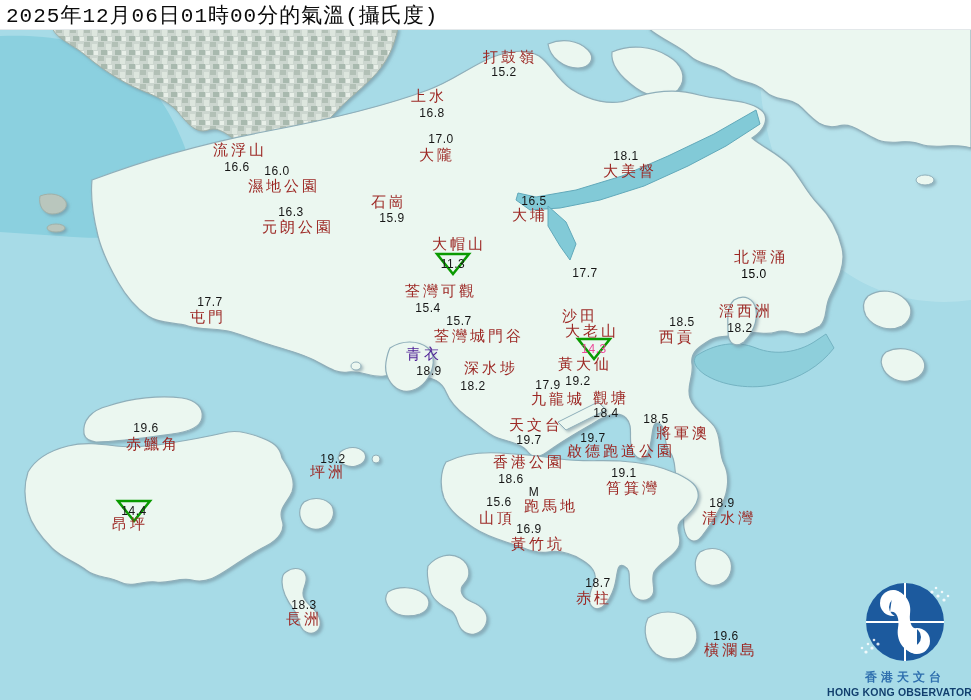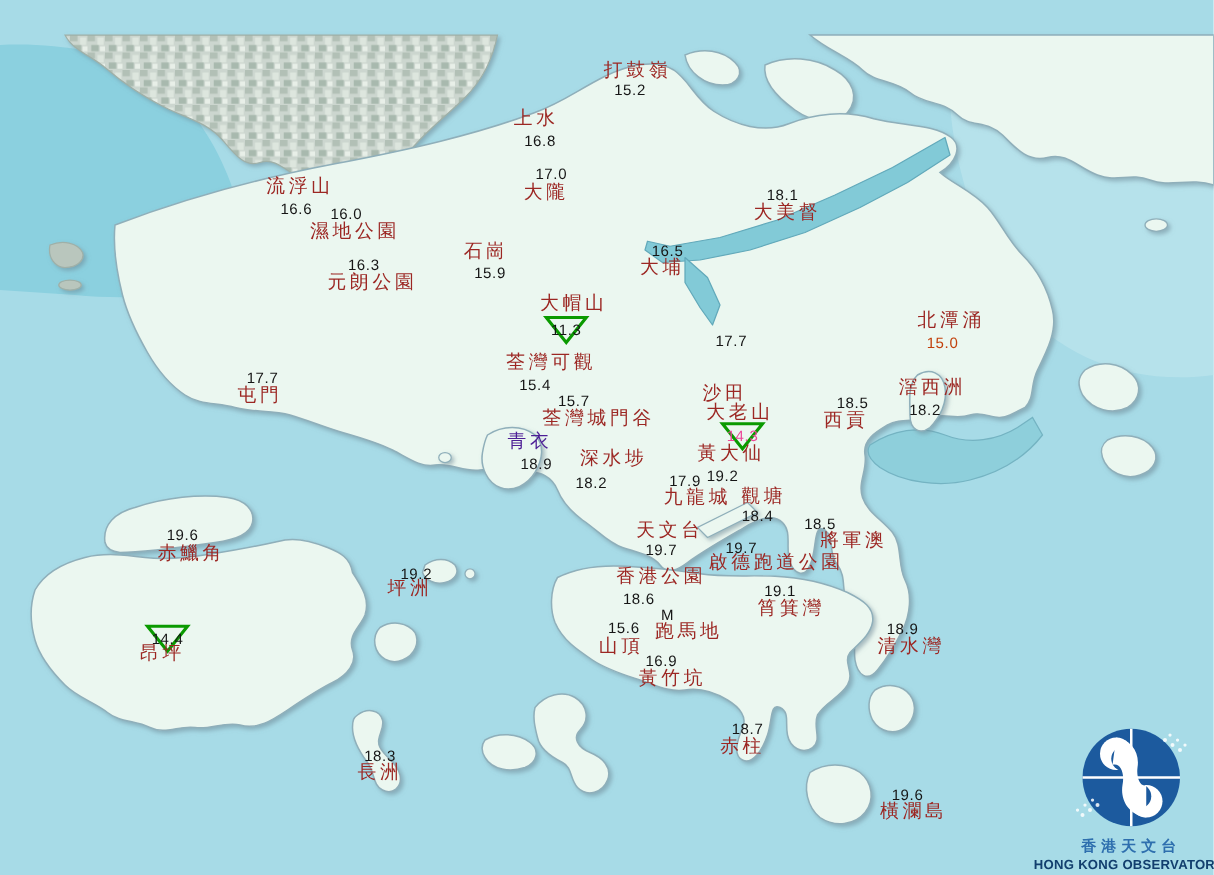--- a/index.html
+++ b/index.html
@@ -138,21 +138,21 @@
       <div class="station-value" style="left: 291px; top: 212px; color: rgb(22, 22, 22);">16.3</div>
       <div class="station-name" style="left: 389px; top: 202px; color: rgb(156, 39, 35);">石崗</div>
       <div class="station-value" style="left: 392px; top: 218px; color: rgb(22, 22, 22);">15.9</div>
       <div class="station-name" style="left: 530px; top: 215px; color: rgb(156, 39, 35);">大埔</div>
       <div class="station-value" style="left: 534px; top: 201px; color: rgb(22, 22, 22);">16.5</div>
       <div class="station-name" style="left: 459px; top: 244px; color: rgb(156, 39, 35);">大帽山</div>
       <div class="station-value" style="left: 453px; top: 264px; color: rgb(22, 22, 22);">11.3</div>
       <div class="station-name" style="left: 580px; top: 287px; color: rgb(156, 39, 35); margin-top: 29px;">沙田</div>
       <div class="station-value" style="left: 585px; top: 273px; color: rgb(22, 22, 22);">17.7</div>
       <div class="station-name" style="left: 761px; top: 257px; color: rgb(156, 39, 35);">北潭涌</div>
-      <div class="station-value" style="left: 754px; top: 274px; color: #c2410c;">15.0</div>
+      <div class="station-value" style="left: 754px; top: 274px; color: #000000;">15.0</div>
       <div class="station-name" style="left: 441px; top: 291px; color: rgb(156, 39, 35);">荃灣可觀</div>
       <div class="station-value" style="left: 428px; top: 308px; color: rgb(22, 22, 22);">15.4</div>
       <div class="station-name" style="left: 208px; top: 317px; color: rgb(156, 39, 35);">屯門</div>
       <div class="station-value" style="left: 210px; top: 302px; color: rgb(22, 22, 22);">17.7</div>
       <div class="station-name" style="left: 479px; top: 336px; color: rgb(156, 39, 35);">荃灣城門谷</div>
       <div class="station-value" style="left: 459px; top: 321px; color: rgb(22, 22, 22);">15.7</div>
       <div class="station-name" style="left: 592px; top: 331px; color: rgb(156, 39, 35);">大老山</div>
       <div class="station-value" style="left: 594px; top: 349px; color: #ec4899;">14.3</div>
       <div class="station-name" style="left: 677px; top: 337px; color: rgb(156, 39, 35);">西貢</div>
       <div class="station-value" style="left: 682px; top: 322px; color: rgb(22, 22, 22);">18.5</div>
@@ -193,17 +193,20 @@
       <div class="station-name" style="left: 729px; top: 518px; color: rgb(156, 39, 35);">清水灣</div>
       <div class="station-value" style="left: 722px; top: 503px; color: rgb(22, 22, 22);">18.9</div>
       <div class="station-name" style="left: 594px; top: 598px; color: rgb(156, 39, 35);">赤柱</div>
       <div class="station-value" style="left: 598px; top: 583px; color: rgb(22, 22, 22);">18.7</div>
       <div class="station-name" style="left: 304px; top: 619px; color: rgb(156, 39, 35);">長洲</div>
       <div class="station-value" style="left: 304px; top: 605px; color: rgb(22, 22, 22);">18.3</div>
       <div class="station-name" style="left: 731px; top: 650px; color: rgb(156, 39, 35);">橫瀾島</div>
       <div class="station-value" style="left: 726px; top: 636px; color: rgb(22, 22, 22);">19.6</div>
     </div>
 
+  <div id="title-bar">
+    <span id="title-text">2025年12月06日01時00分的氣溫(攝氏度)</span>
+  </div>
 
   <div class="logo-cn">香港天文台</div>
   <div class="logo-en">HONG KONG OBSERVATORY</div>
 
 </div>
 
 </body></html>

